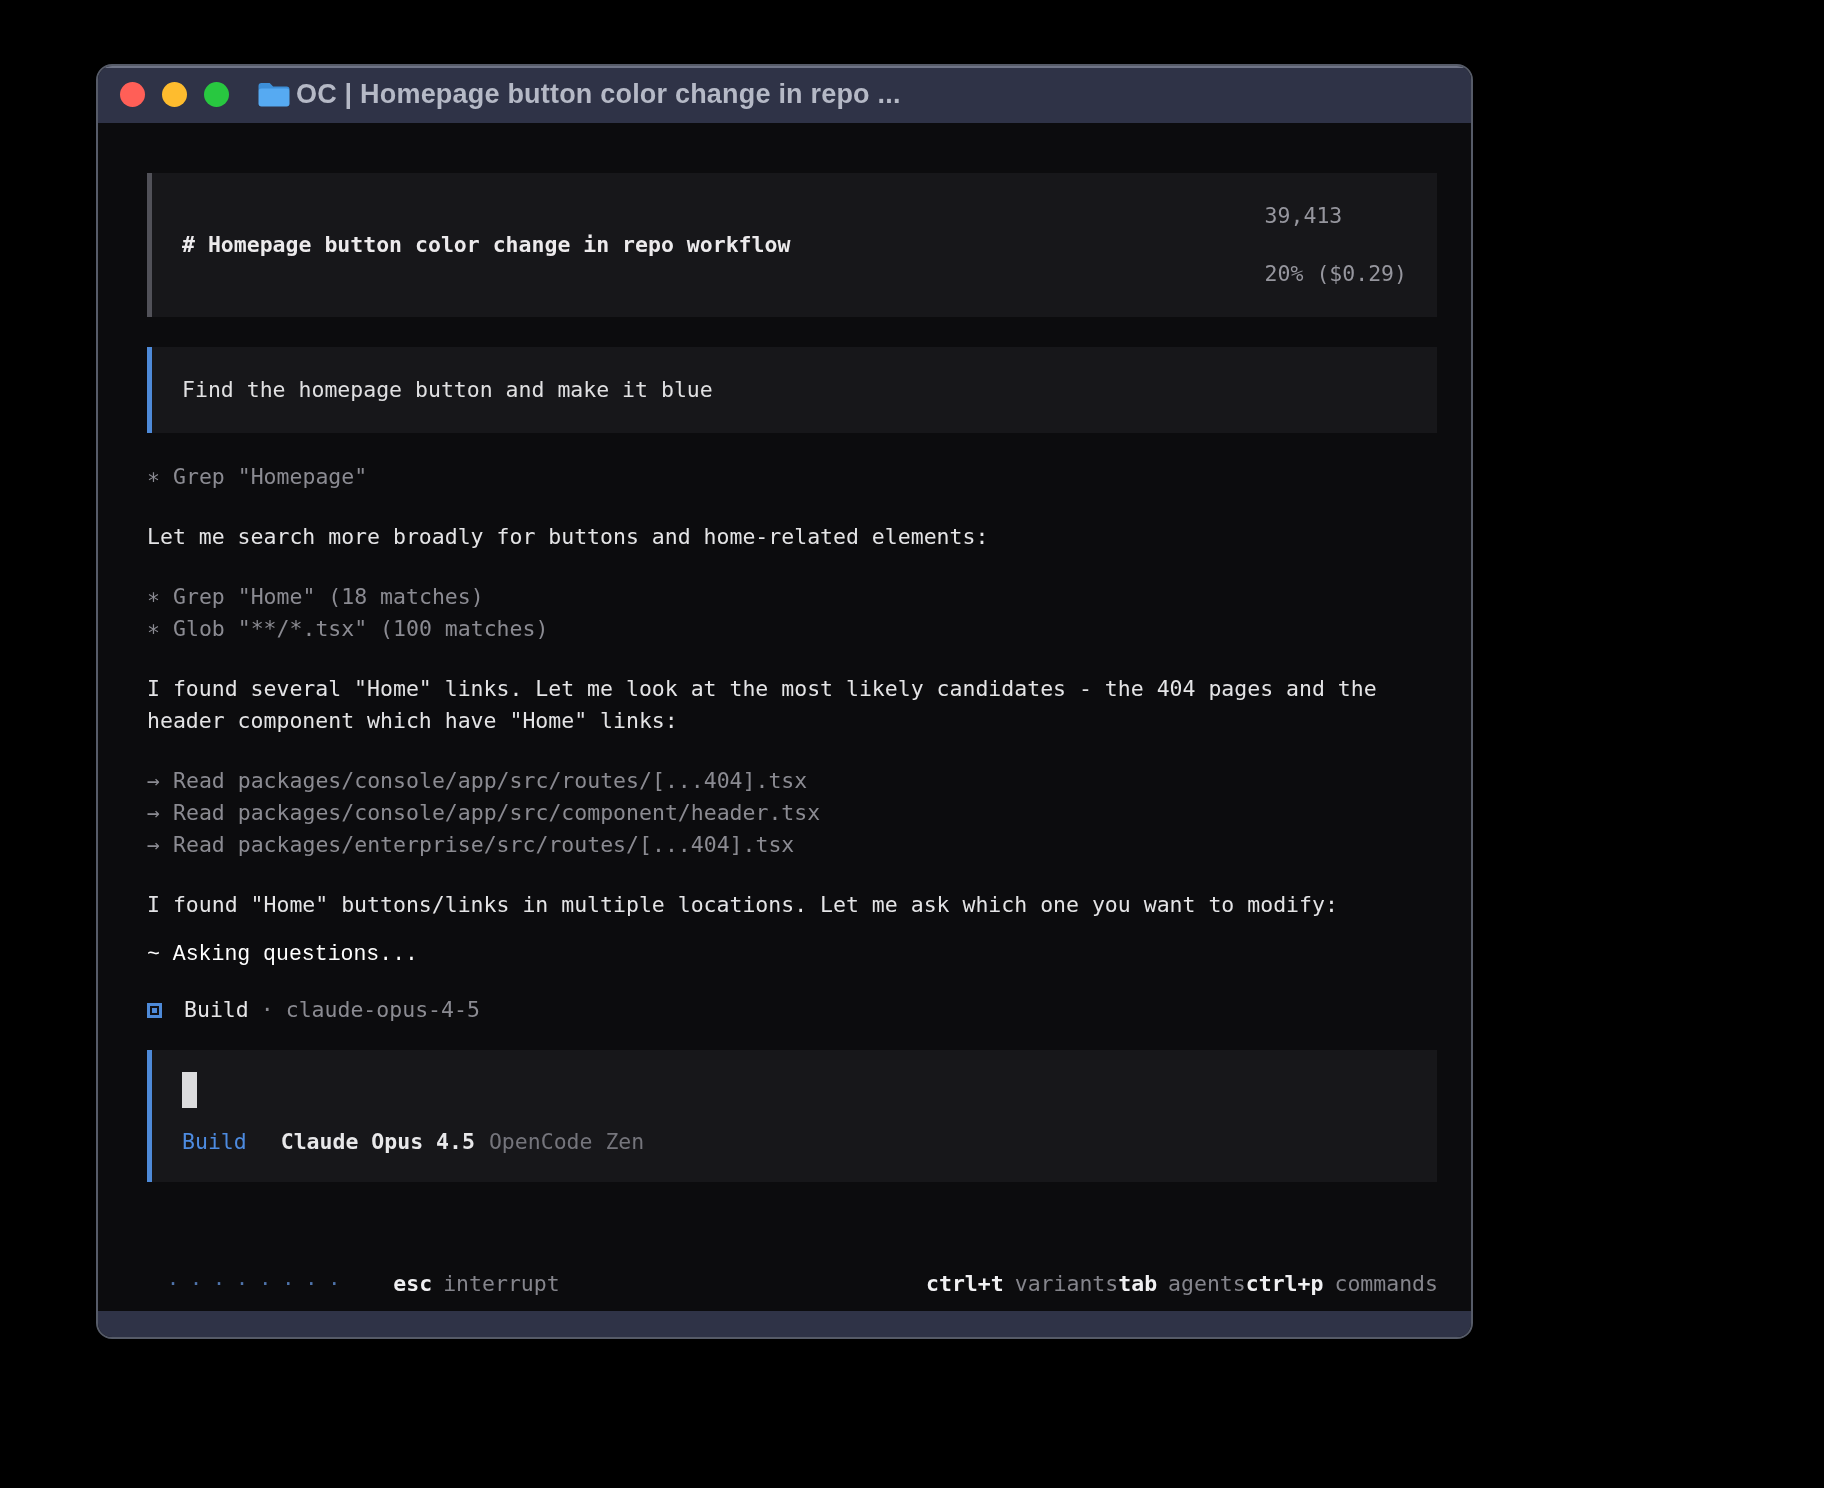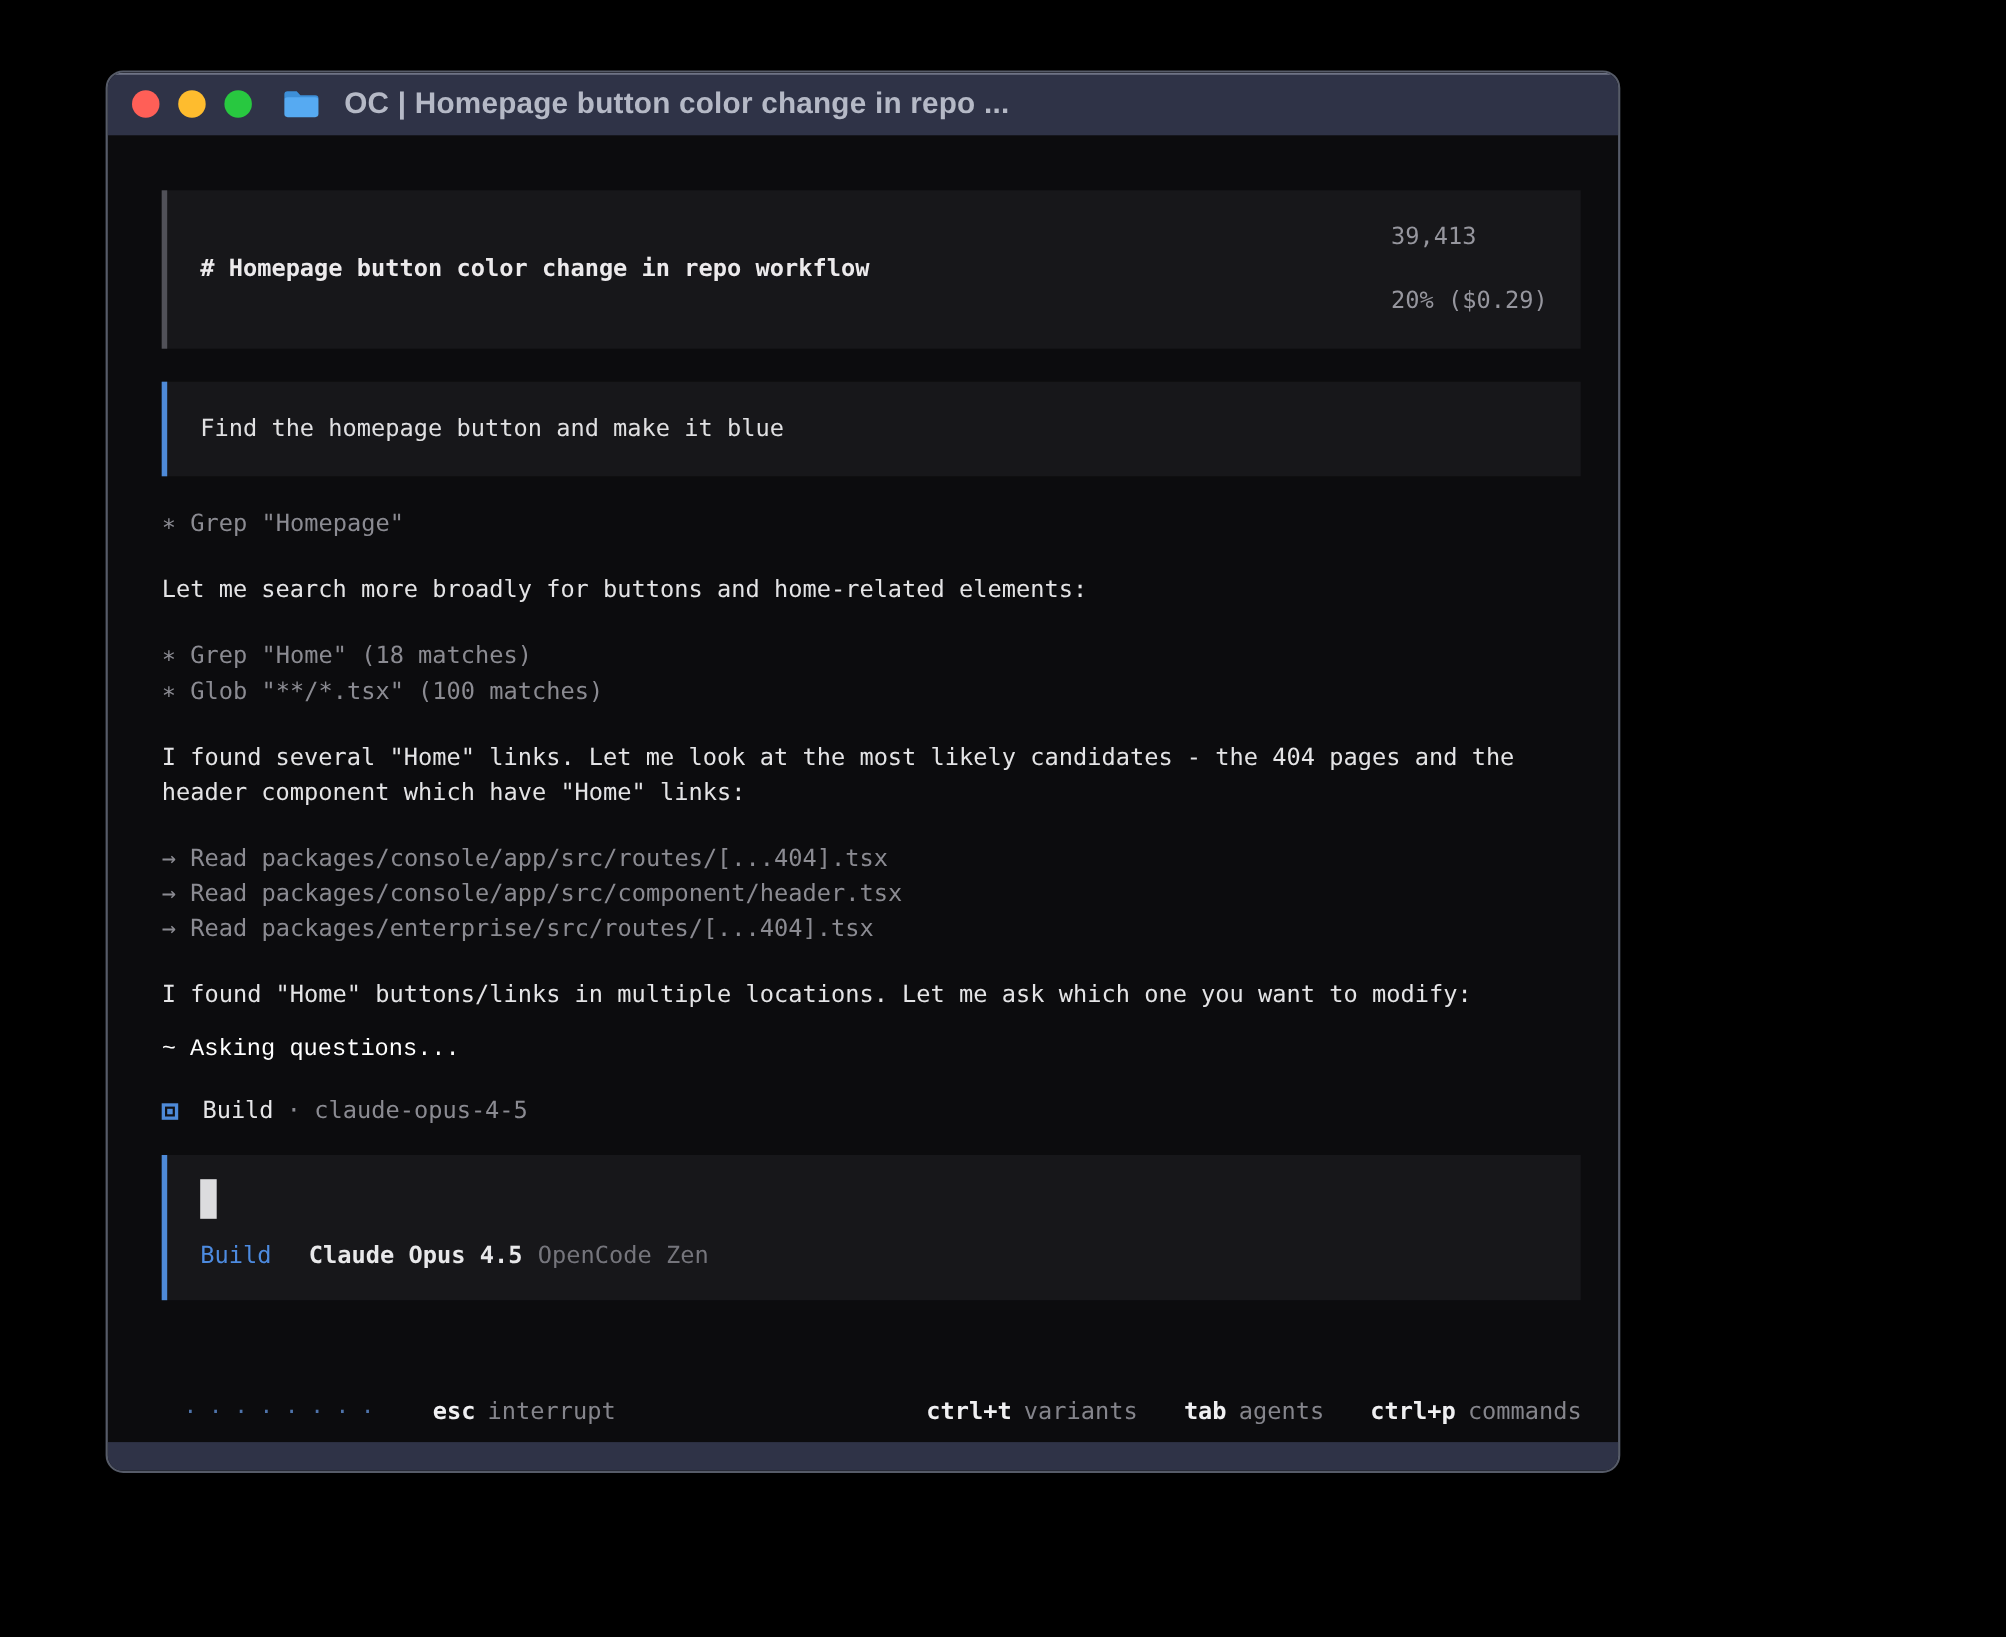--- a/index.html
+++ b/index.html
@@ -17,21 +17,21 @@
     height:57px; flex:0 0 57px; background:#2f3347;
     box-shadow: inset 0 2px 0 rgba(190,195,210,0.45);
     display:flex; align-items:center; padding:0 22px;
   }
   .lights { display:flex; gap:17px; align-items:center; }
   .light { width:25px; height:25px; border-radius:50%; }
   .light.red   { background:#ff5f57; }
   .light.yellow{ background:#febc2e; }
   .light.green { background:#28c840; }
   .tb-title {
-    margin-left:28px; display:flex; align-items:center; gap:23px;
+    margin-left:28px; display:flex; align-items:center; gap:6px;
     color:#b5b9c6; font-family:"Liberation Sans",sans-serif;
     font-weight:bold; font-size:27px; letter-spacing:0.2px;
     white-space:nowrap; overflow:hidden;
   }
   .content {
     flex:1 1 auto; padding:50px 34px 0 49px;
     font-size:21.5px; line-height:32px; color:#e4e4e6;
     display:flex; flex-direction:column; overflow:hidden;
   }
   .panel {
@@ -77,21 +77,21 @@
   .if-provider { color:#75757c; }
   .statusbar {
     flex:0 0 50px; display:flex; align-items:center; justify-content:space-between;
     padding:0 33px 6px 69px; font-size:21.5px;
   }
   .sb-left { display:flex; align-items:center; gap:42px; }
   .spinner { color:#4f74ab; font-size:20px; letter-spacing:11px; white-space:pre; }
   .hint { display:flex; gap:11px; white-space:pre; }
   .hint .key { color:#f0f0f2; font-weight:bold; }
   .hint .lbl { color:#85858c; }
-  .sb-right { display:flex; gap:42px; }
+  .sb-right { display:flex; }
   .bottomstrip { flex:0 0 26px; background:#2f3347; }
   .folder-svg { display:block; }
 </style>
 </head>
 <body>
 
 <div class="window">
 
   <div class="titlebar">
     <div class="lights">

